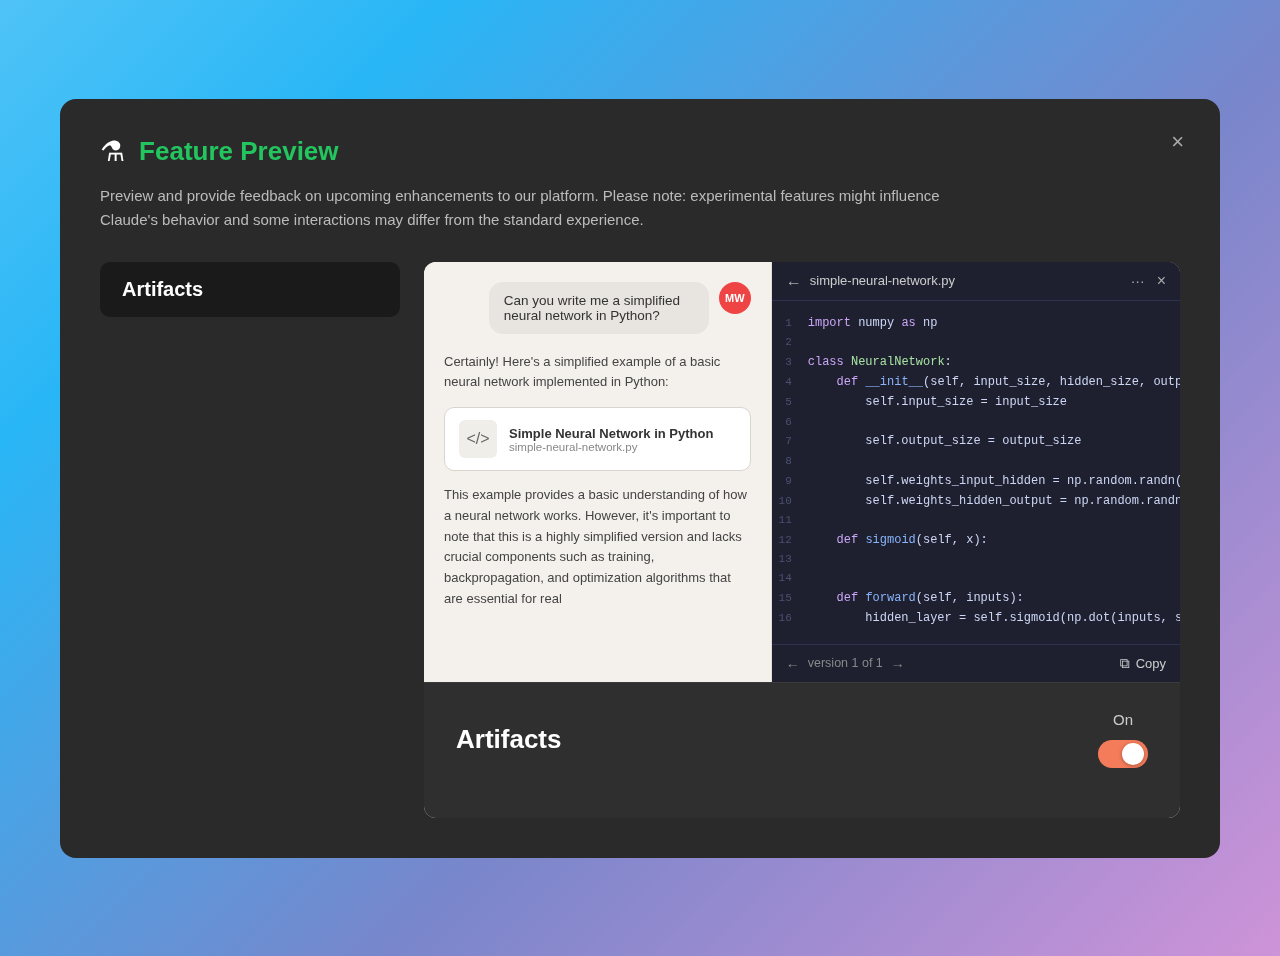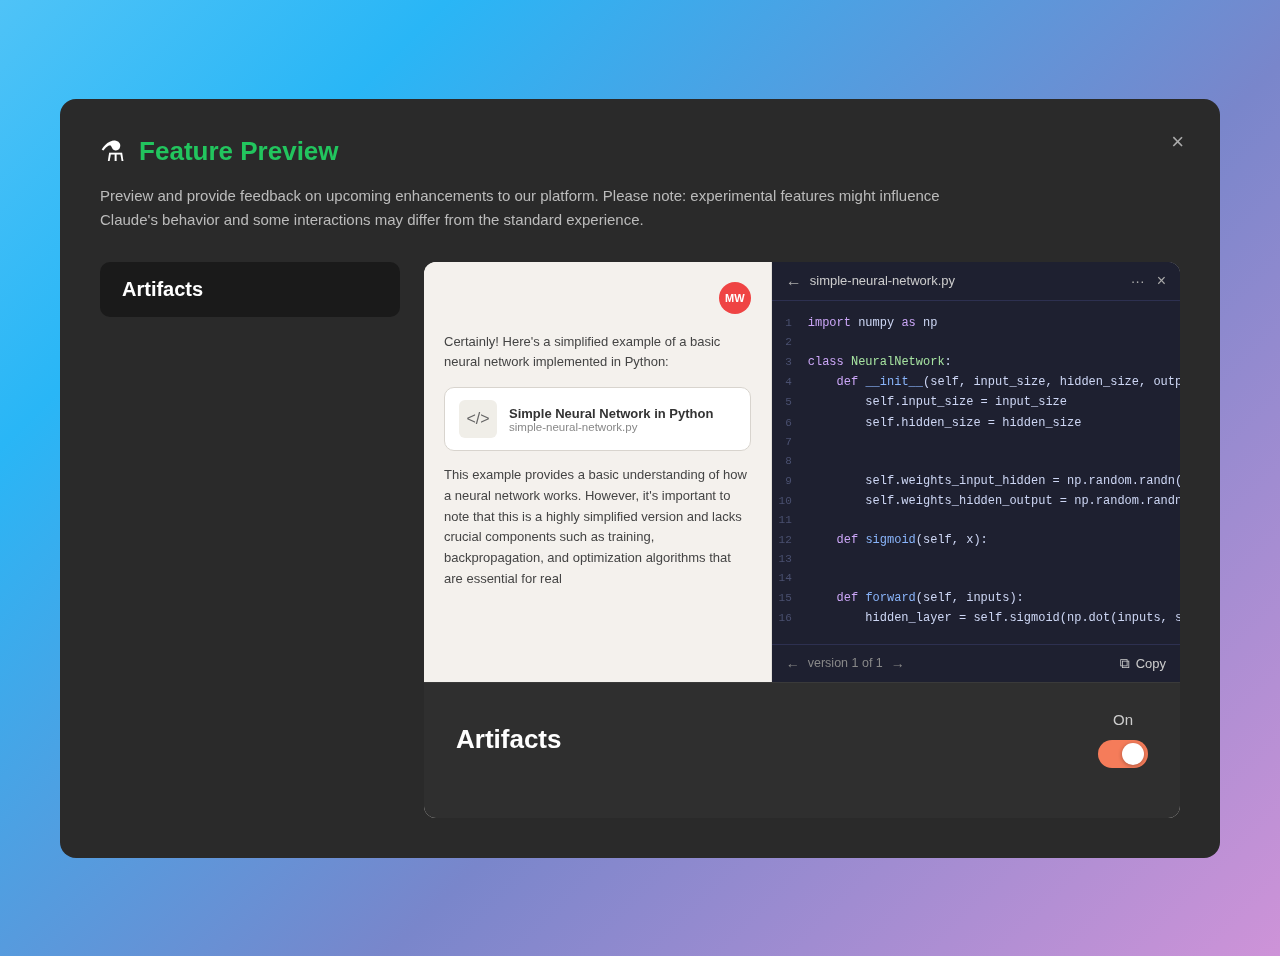--- a/index.html
+++ b/index.html
@@ -328,20 +328,21 @@
   <div class="content-area">
     <div class="sidebar">
       <div class="sidebar-item">Artifacts</div>
     </div>
 
     <div class="main-content">
       <div class="preview-section">
 
         <div class="chat-panel">
           <div class="user-message">
+            <div class="user-bubble">Can you write me a simplified neural network in Python?</div>
             <div class="user-avatar">MW</div>
           </div>
           <p class="assistant-text">Certainly! Here's a simplified example of a basic neural network implemented in Python:</p>
           <div class="artifact-card">
             <div class="artifact-icon">&lt;/&gt;</div>
             <div class="artifact-info">
               <div class="artifact-title">Simple Neural Network in Python</div>
               <div class="artifact-filename">simple-neural-network.py</div>
             </div>
           </div>
@@ -375,24 +376,24 @@
             <div class="code-line">
                 <span class="line-num">4</span>
                 <span class="line-content">    <span class="kw">def</span> <span class="fn">__init__</span>(self, input_size, hidden_size, output_size):</span>
               </div>
             <div class="code-line">
                 <span class="line-num">5</span>
                 <span class="line-content">        self.input_size = input_size</span>
               </div>
             <div class="code-line">
                 <span class="line-num">6</span>
-                <span class="line-content">        self.hidden_size = hidden_size</span>
               </div>
             <div class="code-line">
                 <span class="line-num">7</span>
+                <span class="line-content">        self.output_size = output_size</span>
               </div>
             <div class="code-line">
                 <span class="line-num">8</span>
                 <span class="line-content"></span>
               </div>
             <div class="code-line">
                 <span class="line-num">9</span>
                 <span class="line-content">        self.weights_input_hidden = np.random.randn(self.input_siz</span>
               </div>
             <div class="code-line">

